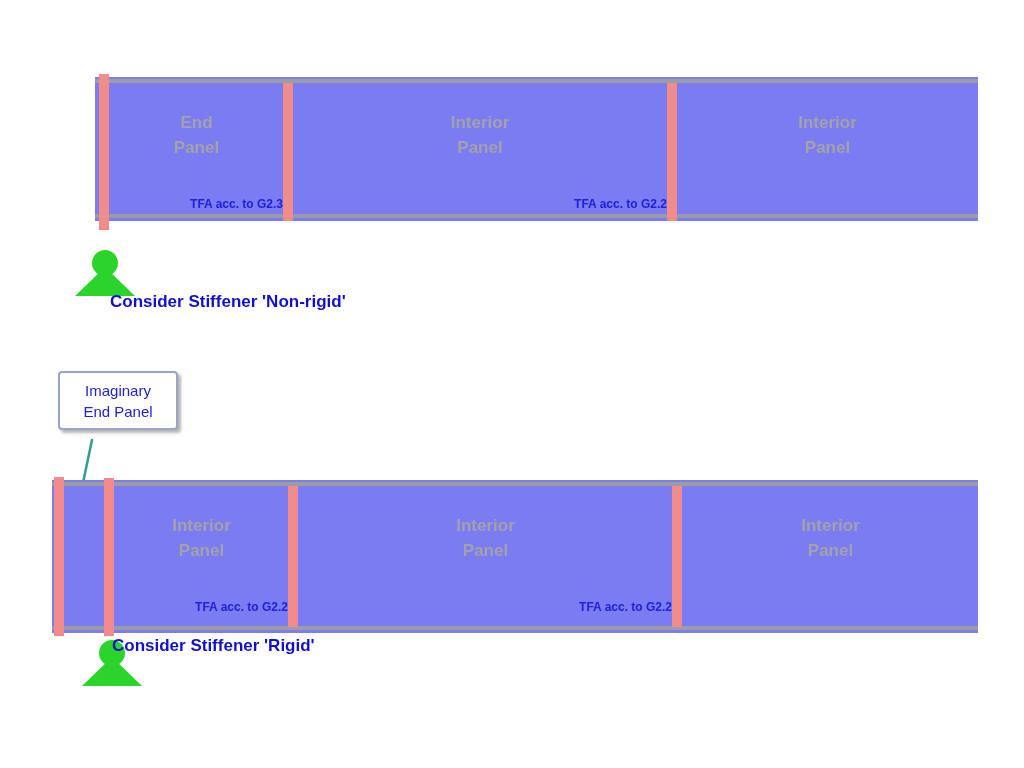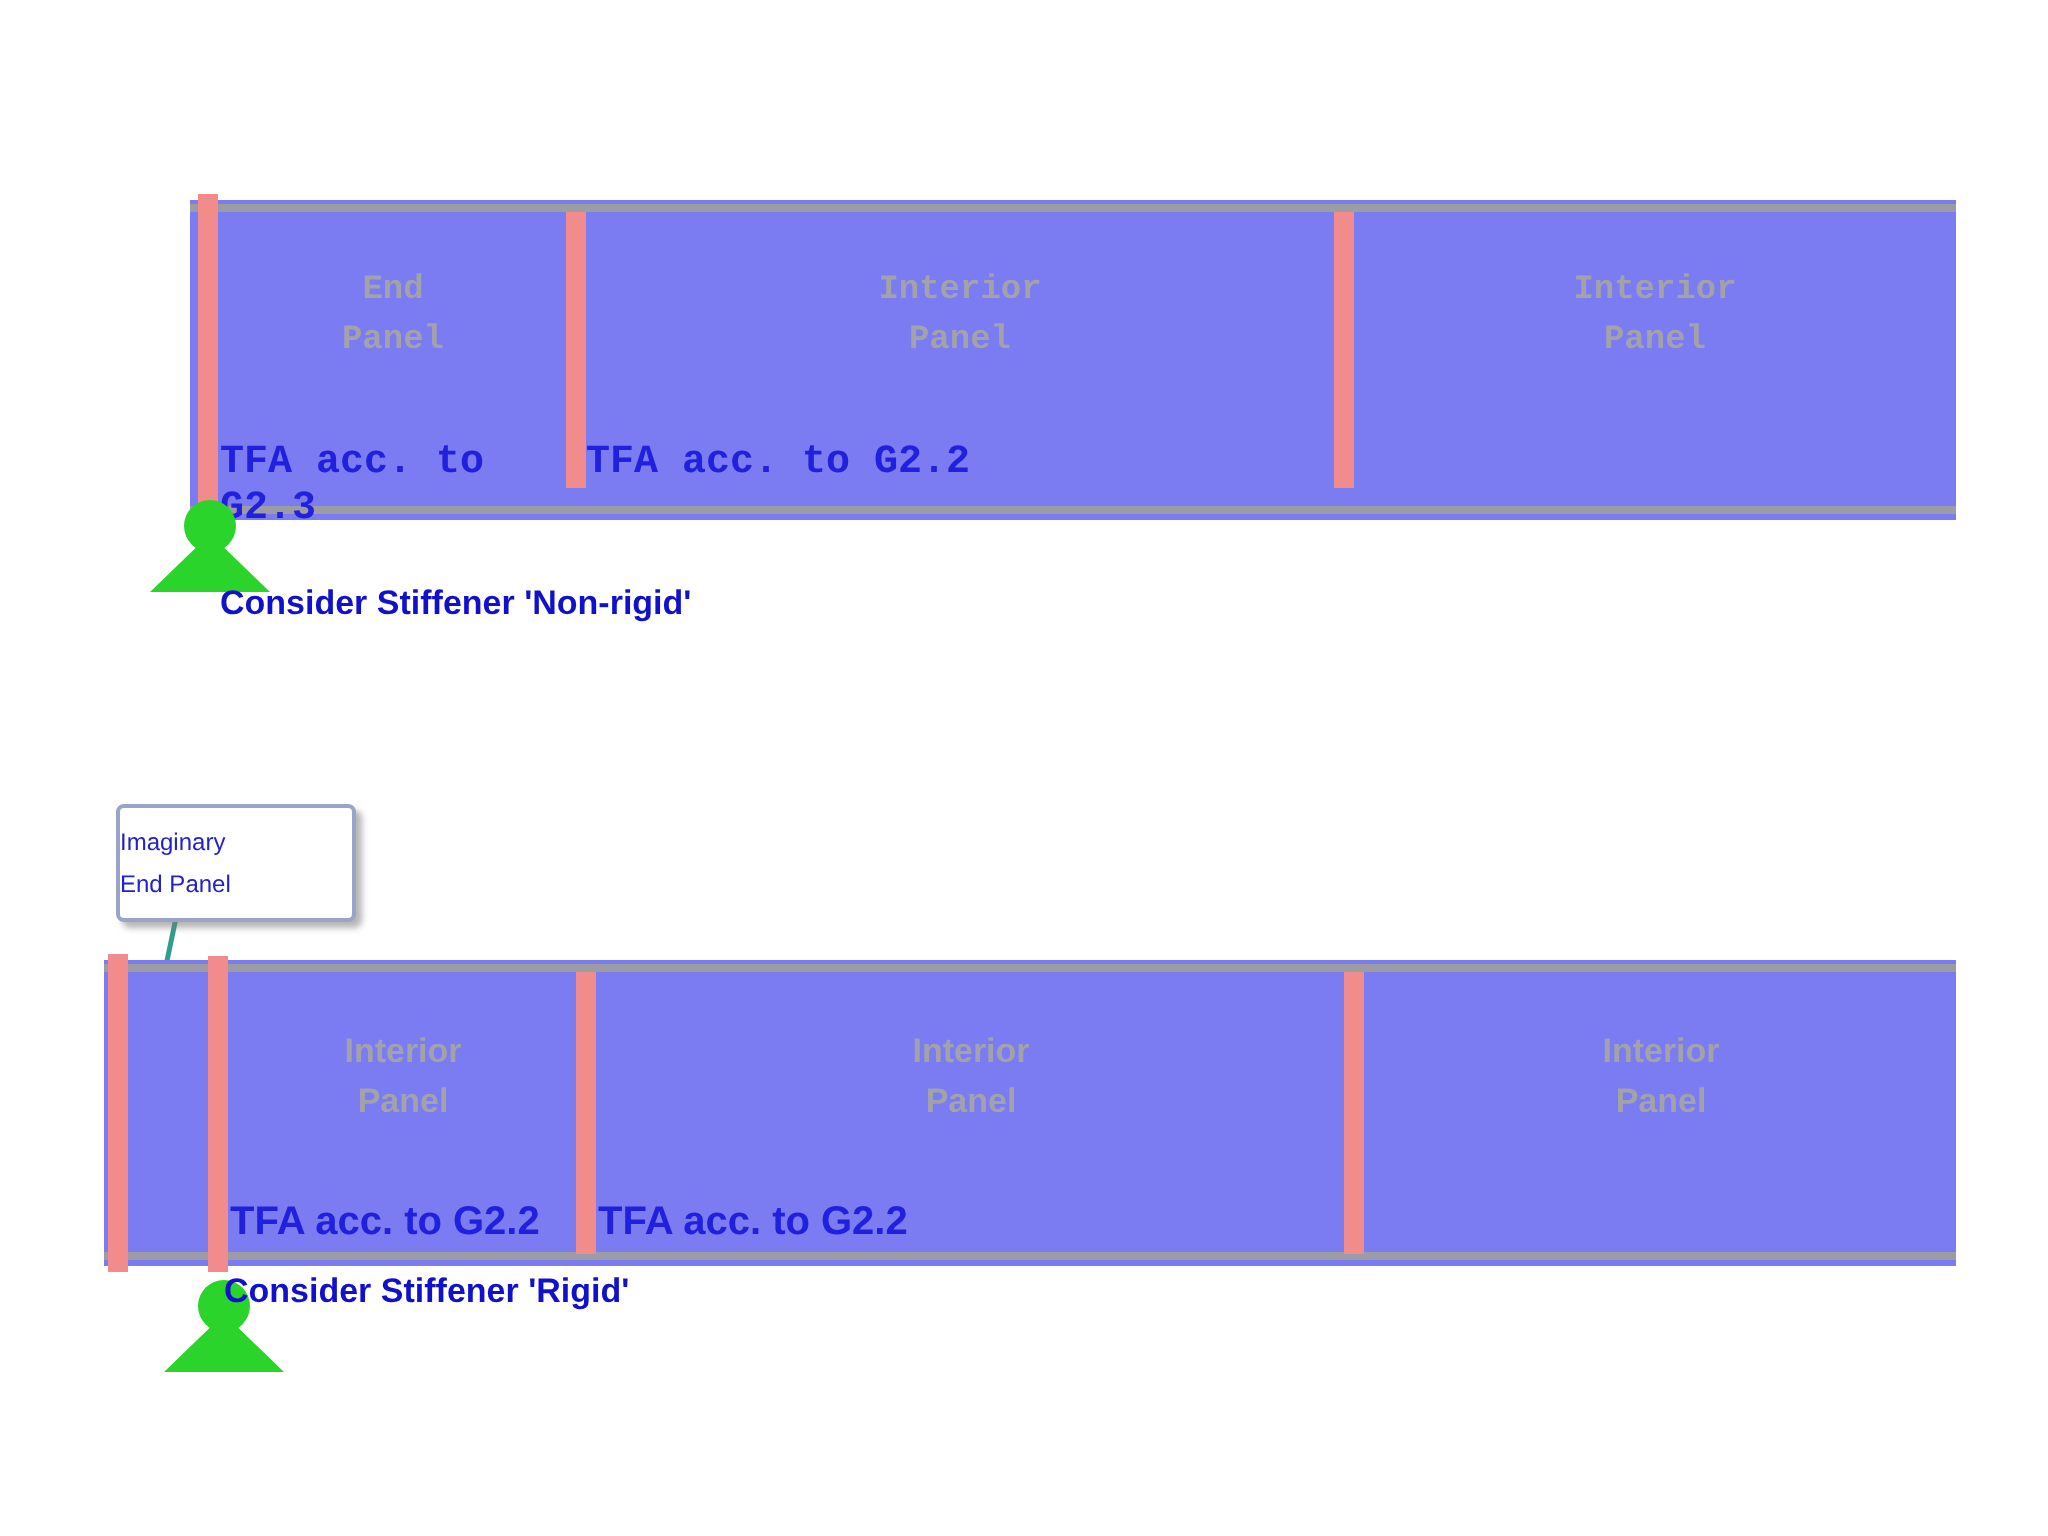--- a/index.html
+++ b/index.html
@@ -15,55 +15,56 @@
   .flange { position: absolute; left: 0; right: 0; height: 4px; background: var(--flange); }
   .flange.top { top: 2px; }
   .flange.bottom { bottom: 3px; }
   .stiffener { position: absolute; width: 10px; background: var(--stiffener); }
   .panel-label {
     position: absolute; top: 33px; text-align: center;
     color: var(--panel_label); font-weight: bold;
     font-size: 17px; line-height: 25px;
   }
   .tfa {
-    position: absolute; top: 120px; text-align: left;
-    color: var(--tfa_text); font-weight: bold; font-size: 20px;
+    position: absolute; top: 120px; text-align: right;
+    color: var(--tfa_text); font-weight: bold; font-size: 12px;
   }
   .caption {
     position: absolute; 
     color: var(--caption); font-weight: bold; font-size: 17px;
   }
   .support { position: absolute; width: 60px; height: 48px; }
   .support .ball {
     position: absolute; left: 17px; top: 0; width: 26px; height: 26px;
     border-radius: 50%; background: var(--support);
   }
   .support .tri {
     position: absolute; left: 0; top: 17px; width: 0; height: 0;
     border-left: 30px solid transparent;
     border-right: 30px solid transparent;
     border-bottom: 29px solid var(--support);
   }
   .callout {
-    position: absolute; left: 58px; top: 402px; width: 120px; height: 59px;
+    position: absolute; left: 58px; top: 371px; width: 120px; height: 59px;
     background: #ffffff;
     border: 2px solid var(--callout_border);
     border-radius: 4px;
     box-shadow: 3px 3px 3px rgba(120,120,120,0.55);
+    text-align: center;
     color: var(--callout_text);
-    font-size: 12px; line-height: 21px;
+    font-size: 15px; line-height: 21px;
     padding-top: 7px;
   }
   .leader { position: absolute; left: 60px; top: 436px; }
   .leader line { stroke: var(--leader); stroke-width: 2.5px; stroke-linecap: round; }
 </style>
 </head>
 <body>
 
-<div class="beam" style="left:95px; top:100px; width:883px; height:160px;font-family:Liberation Mono, monospace;">
+<div class="beam" style="left:95px; top:77px; width:883px; height:144px;">
   <div class="flange top"></div>
   <div class="flange bottom"></div>
 
   <div class="stiffener" style="left:4px; top:-3px; height:156px;"></div>
   <div class="stiffener" style="left:188px; top:6px; height:138px;"></div>
   <div class="stiffener" style="left:572px; top:6px; height:138px;"></div>
 
   <div class="panel-label" style="left:15px; width:173px;">
     <div>End</div>
     <div>Panel</div>

